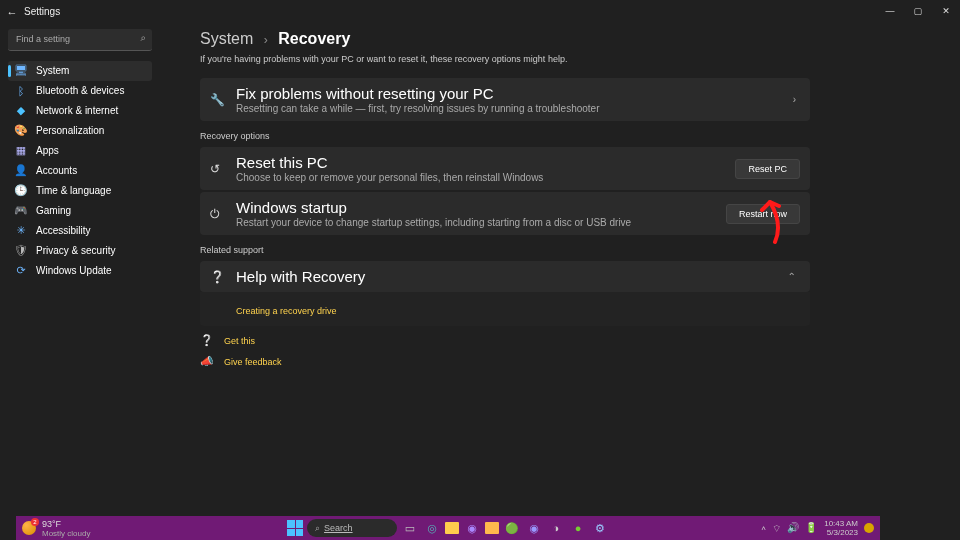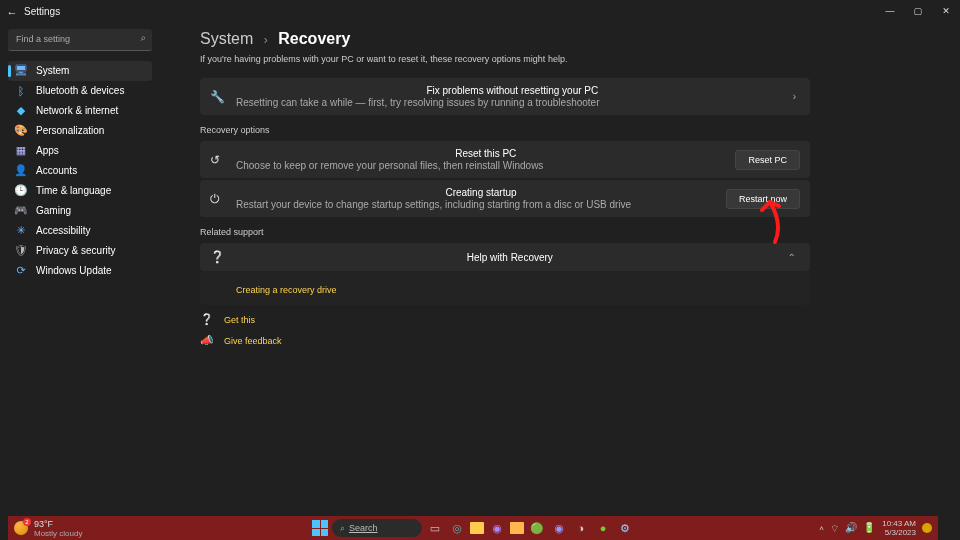--- a/index.html
+++ b/index.html
@@ -27,33 +27,33 @@
   .main { flex: 1; padding: 8px 150px 0 40px; overflow-y: auto; }
   .crumb { font-size: 16px; margin-bottom: 6px; }
   .crumb .par { color: #ccc; font-weight: 400; }
   .crumb .sep { color: #888; margin: 0 6px; font-size: 12px; }
   .crumb .cur { font-weight: 600; }
   .desc { font-size: 9px; color: #ccc; margin-bottom: 14px; }
   .section-label { font-size: 9px; color: #ccc; margin: 10px 0 6px 0; }
   .card { background: #2b2b2b; border-radius: 4px; display: flex; align-items: center; padding: 7px 10px; margin-bottom: 2px; }
   .card .cico { width: 20px; font-size: 12px; color: #ddd; }
   .card .ctext { flex: 1; padding-left: 6px; }
-  .card .ctitle { font-size: 10px; text-align: center; }
+  .card .ctitle { font-size: 15px; }
   .card .csub { font-size: 10px; color: #aaa; margin-top: 1px; }
   .card .action-btn { background: #383838; border: 1px solid #454545; color: #fff; font-size: 9px; padding: 4px 12px; border-radius: 3px; cursor: pointer; }
   .card .chev { font-size: 10px; color: #aaa; padding: 0 4px; }
   .expanded-sub { background: #232323; border-radius: 0 0 4px 4px; padding: 8px 10px 8px 36px; margin-top: -2px; margin-bottom: 2px;}
   .expanded-sub a { color: #ffd34e; font-size: 9px; text-decoration: none; }
   .linkrow { display: flex; align-items: center; gap: 10px; font-size: 9px; margin: 8px 0 4px 0; }
   .linkrow .lico { width: 14px; color: #6fb7ff; font-size: 11px; }
   .linkrow a { color: #ffd34e; text-decoration: none; }
   
   .arrow-anno { position: absolute; left: 755px; top: 194px; pointer-events: none; }
   
-  .taskbar { position: absolute; bottom: 0; left: 8px; width: 930px; height: 24px; background: #7f1d1d; display: flex; align-items: center; font-size: 9px; color: #ddd; }
+  .taskbar { position: absolute; bottom: 0; left: 16px; width: 864px; height: 24px; background: #701a75; display: flex; align-items: center; font-size: 9px; color: #ddd; }
   .tb-left { display: flex; align-items: center; gap: 6px; padding-left: 6px; }
   .weather-ico { width: 14px; height: 14px; border-radius: 50%; background: radial-gradient(circle at 30% 30%, #ffb347, #d98e00); position: relative; }
   .weather-ico::after{ content:"2"; position:absolute; top:-3px; right:-3px; background:#e33; color:#fff; border-radius:50%; width:8px; height:8px; font-size:6px; display:flex; align-items:center; justify-content:center;}
   .tb-center { position: absolute; left: 50%; transform: translateX(-50%); display: flex; align-items: center; gap: 4px; }
   .tb-start { width:16px; height:16px; display:grid; grid-template-columns:1fr 1fr; grid-template-rows:1fr 1fr; gap:1px; }
   .tb-start div{ background:#4cc2ff; }
   .tb-search { display:flex; align-items:center; background:#2b2b2b; border-radius:10px; height:18px; padding:0 8px; gap:4px; width:90px;}
   .tb-search span.icon{ font-size:9px; color:#aaa;}
   .tb-search span.txt{ font-size:9px; color:#bbb;text-decoration:underline;}
   .tb-icon { width:18px; height:18px; border-radius:3px; display:flex; align-items:center; justify-content:center; font-size:11px;}
@@ -154,21 +154,21 @@
         <div class="ctext">
           <div class="ctitle">Reset this PC</div>
           <div class="csub">Choose to keep or remove your personal files, then reinstall Windows</div>
         </div>
         <button class="action-btn">Reset PC</button>
       </div>
 
       <div class="card">
         <div class="cico">⏻</div>
         <div class="ctext">
-          <div class="ctitle">Creating startup</div>
+          <div class="ctitle">Windows startup</div>
           <div class="csub">Restart your device to change startup settings, including starting from a disc or USB drive</div>
         </div>
         <button class="action-btn">Restart now</button>
       </div>
 
       <div class="section-label">Related support</div>
 
       <div class="card">
         <div class="cico">❔</div>
         <div class="ctext">

